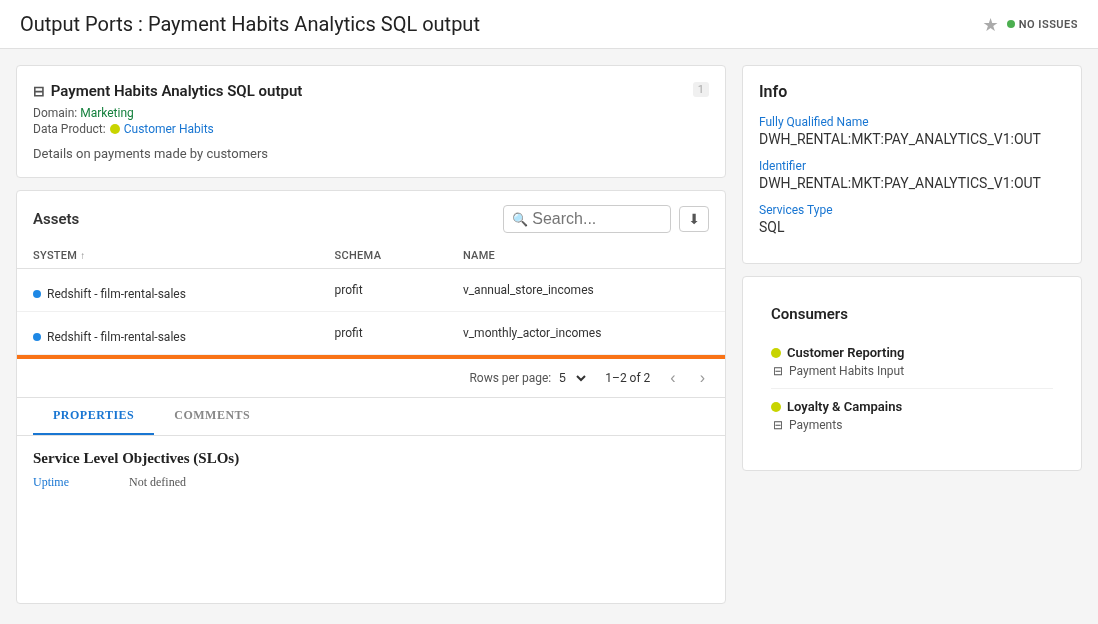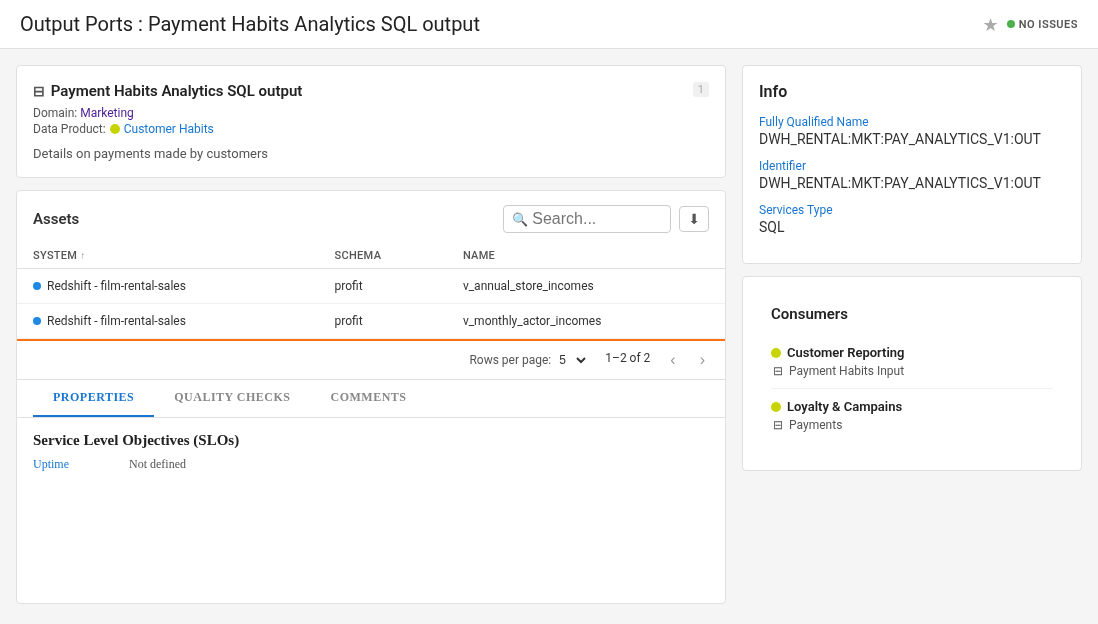--- a/index.html
+++ b/index.html
@@ -108,21 +108,21 @@
       border-radius: 3px;
       padding: 1px 5px;
     }
 
     .domain-line {
       font-size: 12px;
       color: #555;
       margin-bottom: 2px;
     }
     .domain-link {
-      color: #4c1d95;
+      color: #15803d;
       text-decoration: none;
     }
 
     .data-product-line {
       font-size: 12px;
       color: #555;
       margin-bottom: 10px;
       display: flex;
       align-items: center;
       gap: 4px;
@@ -226,37 +226,39 @@
     }
     .assets-table td {
       padding: 10px 16px;
       border-bottom: 1px solid #f0f0f0;
       color: #333;
     }
     .system-cell {
       display: flex;
       align-items: center;
       gap: 6px;
+      margin-top: 8px;
     }
     .system-dot {
       width: 8px;
       height: 8px;
       background: #1e88e5;
       border-radius: 50%;
       flex-shrink: 0;
     }
 
     .table-footer {
       padding: 10px 16px;
       display: flex;
       justify-content: flex-end;
+      align-items: center;
       gap: 16px;
       font-size: 12px;
       color: #555;
-      border-top: 2px solid #f97316;
+      border-top: 4px solid #f97316;
     }
     .rows-per-page {
       display: flex;
       align-items: center;
       gap: 4px;
     }
     .rows-select {
       border: none;
       background: transparent;
       font-size: 12px;
@@ -493,21 +495,20 @@
           </select>
         </div>
         <span class="pagination-info">1–2 of 2</span>
         <button class="nav-arrow">‹</button>
         <button class="nav-arrow">›</button>
       </div>
 
       <div class="bottom-tabs">
         <div class="tab-bar">
           <div class="tab active">PROPERTIES</div>
-          <div class="tab">QUALITY CHECKS</div>
           <div class="tab">COMMENTS</div>
         </div>
         <div class="tab-content">
           <div class="slo-title">Service Level Objectives (SLOs)</div>
           <div class="slo-row">
             <span class="slo-label">Uptime</span>
             <span>Not defined</span>
           </div>
         </div>
       </div>

